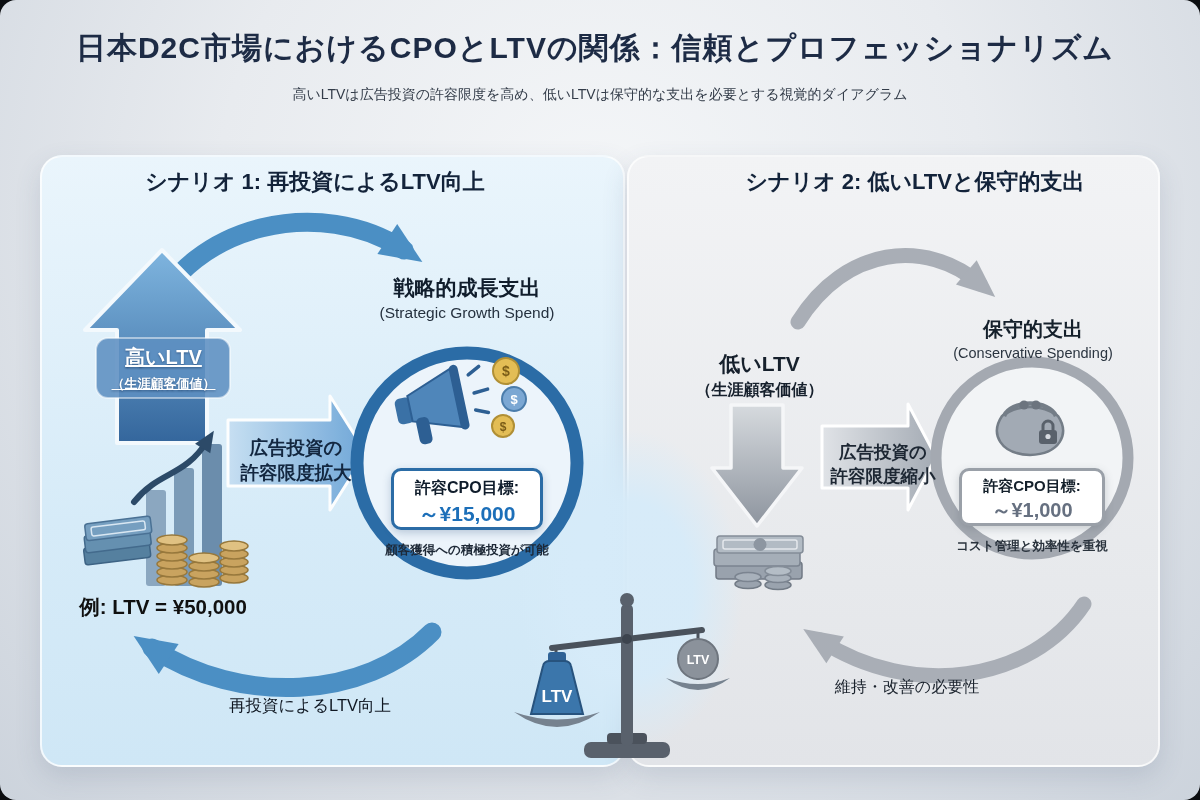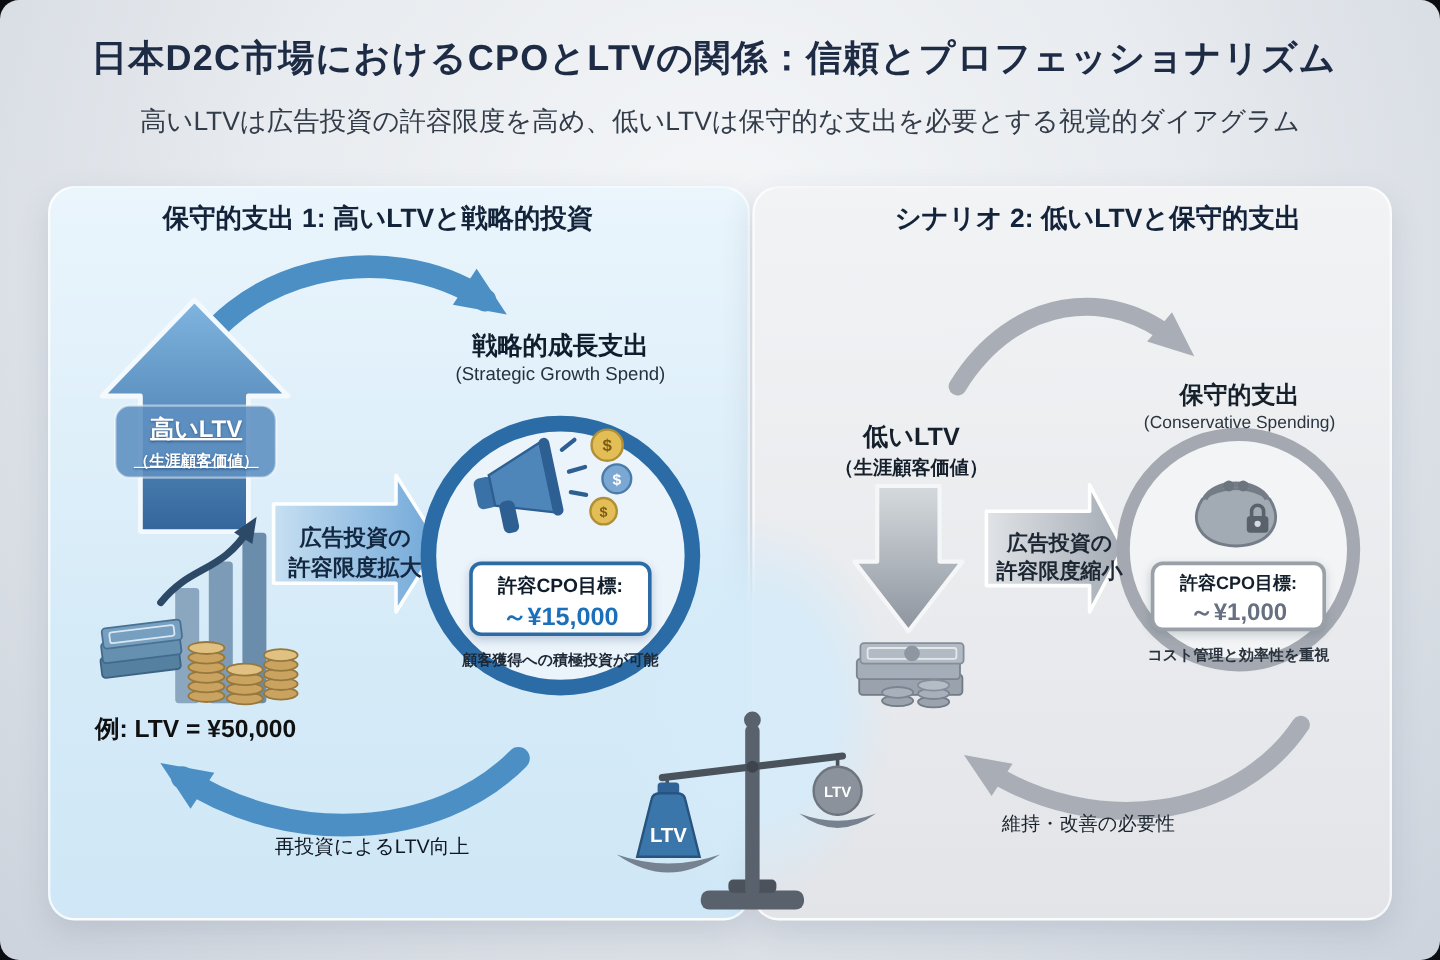--- a/index.html
+++ b/index.html
@@ -2,21 +2,21 @@
 <html><head>
 <meta charset="utf-8">
 <style>
   * { box-sizing: border-box; margin: 0; padding: 0; }
   body { background:#0b0d10; font-family:"Liberation Sans","DejaVu Sans",sans-serif; }
   .stage { position:relative; width:1200px; height:800px; margin:0 auto; border-radius:16px; overflow:hidden;
            background: radial-gradient(ellipse at 50% 25%, #f4f6f8 0%, #e8ebef 45%, #ccd3dc 100%); }
   .abs { position:absolute; }
   .txt { z-index:4; }
   .title { top:28px; left:0; right:10px; text-align:center; font-size:30px; font-weight:bold; color:#1d2b45; letter-spacing:1px; }
-  .subtitle { top:86px; left:0; right:0; text-align:center; font-size:22px; color:#333c49; font-weight:500; }
+  .subtitle { top:86px; left:0; right:0; text-align:center; font-size:14px; color:#333c49; font-weight:500; }
   .panel { z-index:1; border-radius:22px; box-shadow:0 10px 26px rgba(70,90,120,.16); }
   .panel-left { left:40px; top:155px; width:585px; height:612px; border:2px solid rgba(255,255,255,.75);
                 background:linear-gradient(180deg,#eaf5fc 0%, #d6ebf8 60%, #cfe7f6 100%); }
   .panel-right { left:627px; top:155px; width:533px; height:612px; border:2px solid rgba(255,255,255,.7);
                  background:linear-gradient(180deg,#f2f3f5 0%, #e7e9ec 70%, #e2e4e8 100%); }
   .blob { z-index:2; left:518px; top:430px; width:225px; height:320px; border-radius:50%;
           background:radial-gradient(closest-side, rgba(214,235,249,.95) 55%, rgba(214,235,249,0) 100%); }
   svg.layer { position:absolute; left:0; top:0; z-index:3; }
   .s-title { font-size:22px; font-weight:bold; color:#13233a; text-align:center; }
   #s1-title { left:65px; top:167px; width:500px; }
@@ -196,21 +196,21 @@
       <rect x="548" y="652" width="18" height="14" rx="3" fill="#2f6296"></rect>
       <path d="M531 714 L543 666 Q544 661 550 661 L564 661 Q570 661 571 666 L583 714 Z" fill="#3b76ab" stroke="#27537e" stroke-width="2"></path>
       <text x="557" y="702" text-anchor="middle" font-size="17" font-weight="bold" fill="#ffffff">LTV</text>
       <line x1="698" y1="629" x2="698" y2="680" stroke="#4a525c" stroke-width="3"></line>
       <path d="M666 678 Q 698 702 730 678 Q 698 690 666 678 Z" fill="#76828f"></path>
       <circle cx="698" cy="659" r="20" fill="#8b929b" stroke="#6e757e" stroke-width="2"></circle>
       <text x="698" y="664" text-anchor="middle" font-size="12.5" font-weight="bold" fill="#ffffff">LTV</text>
     </g>
   </svg>
 
-  <div class="abs txt s-title" id="s1-title">保守的支出 1: 高いLTVと戦略的投資</div>
+  <div class="abs txt s-title" id="s1-title">シナリオ 1: 再投資によるLTV向上</div>
   <div class="abs txt s-title" id="s2-title">シナリオ 2: 低いLTVと保守的支出</div>
 
   <div class="abs txt ltv-badge-text">
     <div class="l1">高いLTV</div>
     <div class="l2">（生涯顧客価値）</div>
   </div>
 
   <div class="abs txt s2-ltv">
     <div class="l1">低いLTV</div>
     <div class="l2">（生涯顧客価値）</div>

